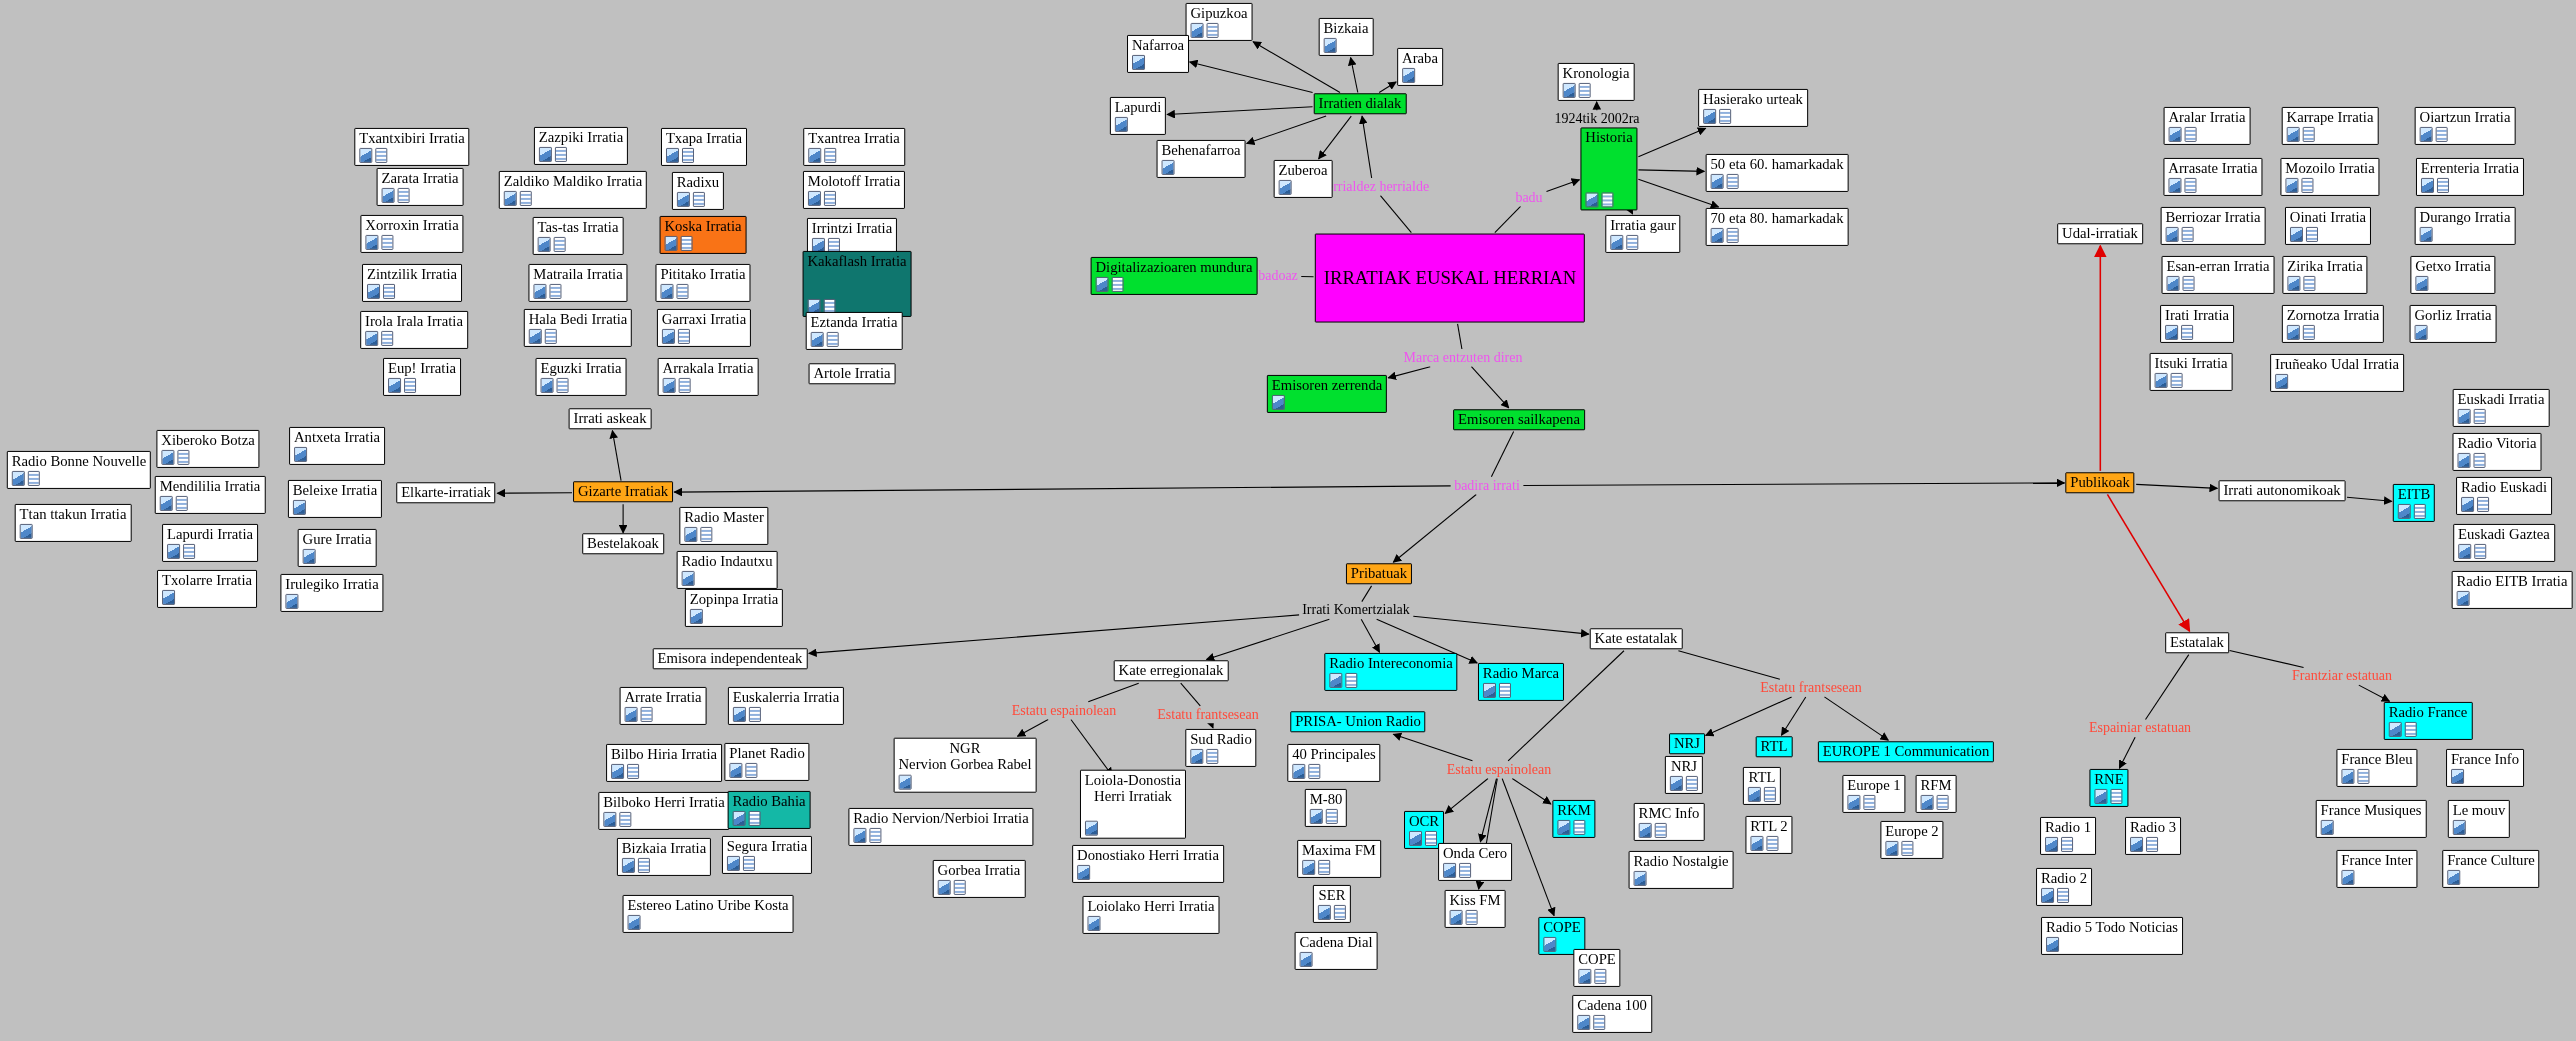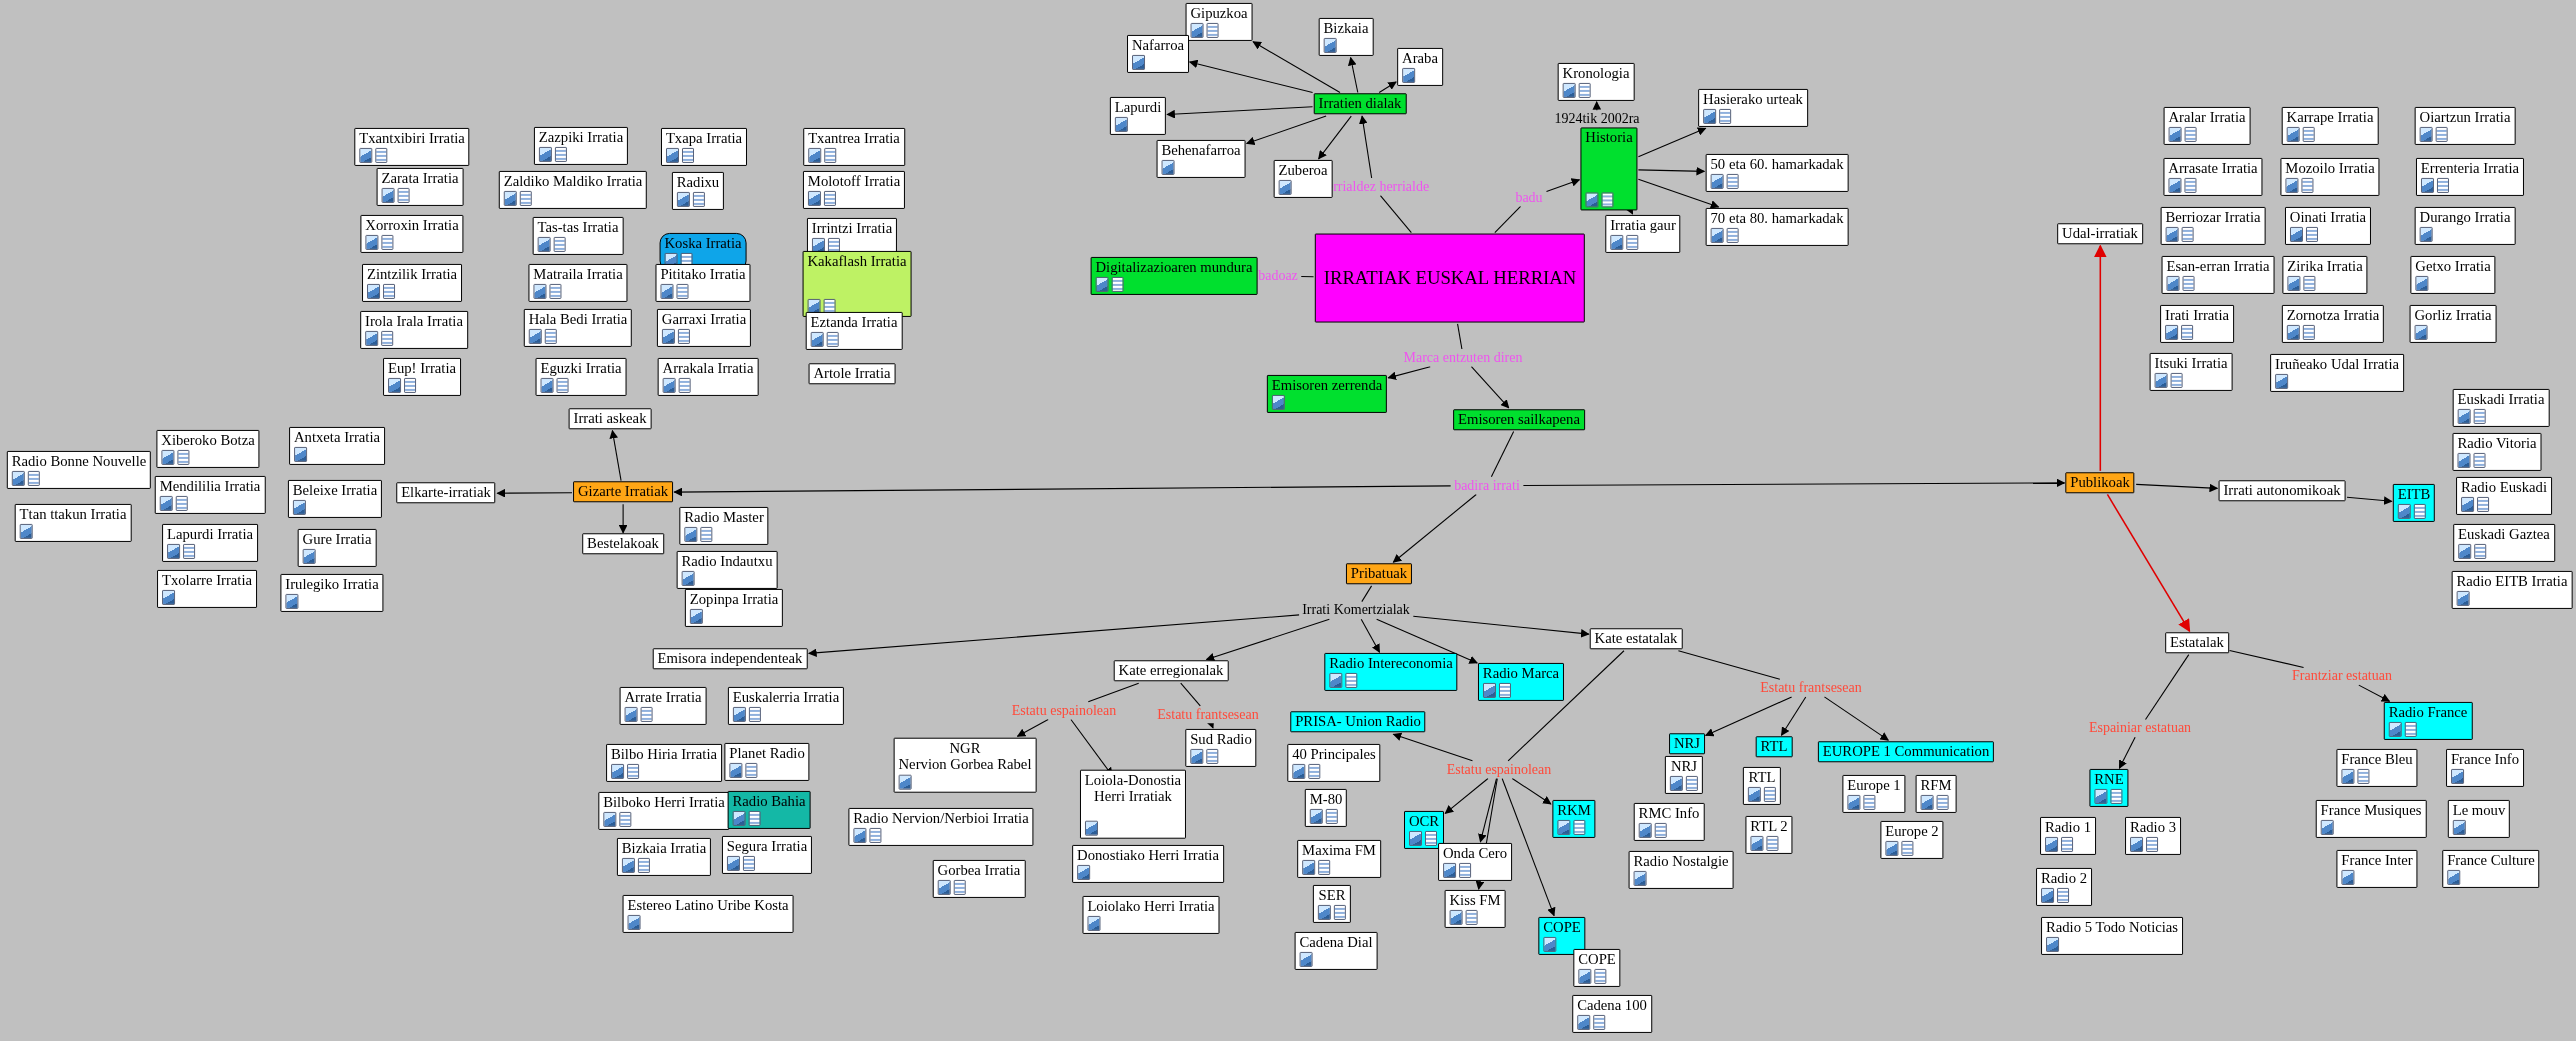--- a/index.html
+++ b/index.html
@@ -348,21 +348,21 @@
         <span class="ric doc"></span>
       </span>
     </div>
     <div class="node white" style="background: rgb(255, 255, 255); left: 698px; top: 191px;">
       <span class="lab">Radixu</span>
       <span class="icons">
         <span class="ric img"></span>
         <span class="ric doc"></span>
       </span>
     </div>
-    <div class="node white" style="background: #0ea5e9; left: 703px; top: 252px; border-radius: 10px;">
+    <div class="node white" style="background: #f97316; left: 703px; top: 235px;">
       <span class="lab">Koska Irratia</span>
       <span class="icons">
         <span class="ric img"></span>
         <span class="ric doc"></span>
       </span>
     </div>
     <div class="node white" style="background: rgb(255, 255, 255); left: 703px; top: 283px;">
       <span class="lab">Pititako Irratia</span>
       <span class="icons">
         <span class="ric img"></span>
@@ -397,21 +397,21 @@
         <span class="ric doc"></span>
       </span>
     </div>
     <div class="node white" style="background: rgb(255, 255, 255); left: 852px; top: 237px;">
       <span class="lab">Irrintzi Irratia</span>
       <span class="icons">
         <span class="ric img"></span>
         <span class="ric doc"></span>
       </span>
     </div>
-    <div class="node white" style="background: #bef264; left: 857px; top: 284px; gap: 28px;">
+    <div class="node white" style="background: #0f766e; left: 857px; top: 284px; gap: 28px;">
       <span class="lab">Kakaflash Irratia</span>
       <span class="icons">
         <span class="ric img"></span>
         <span class="ric doc"></span>
       </span>
     </div>
     <div class="node white" style="background: rgb(255, 255, 255); left: 854px; top: 331px;">
       <span class="lab">Eztanda Irratia</span>
       <span class="icons">
         <span class="ric img"></span>

